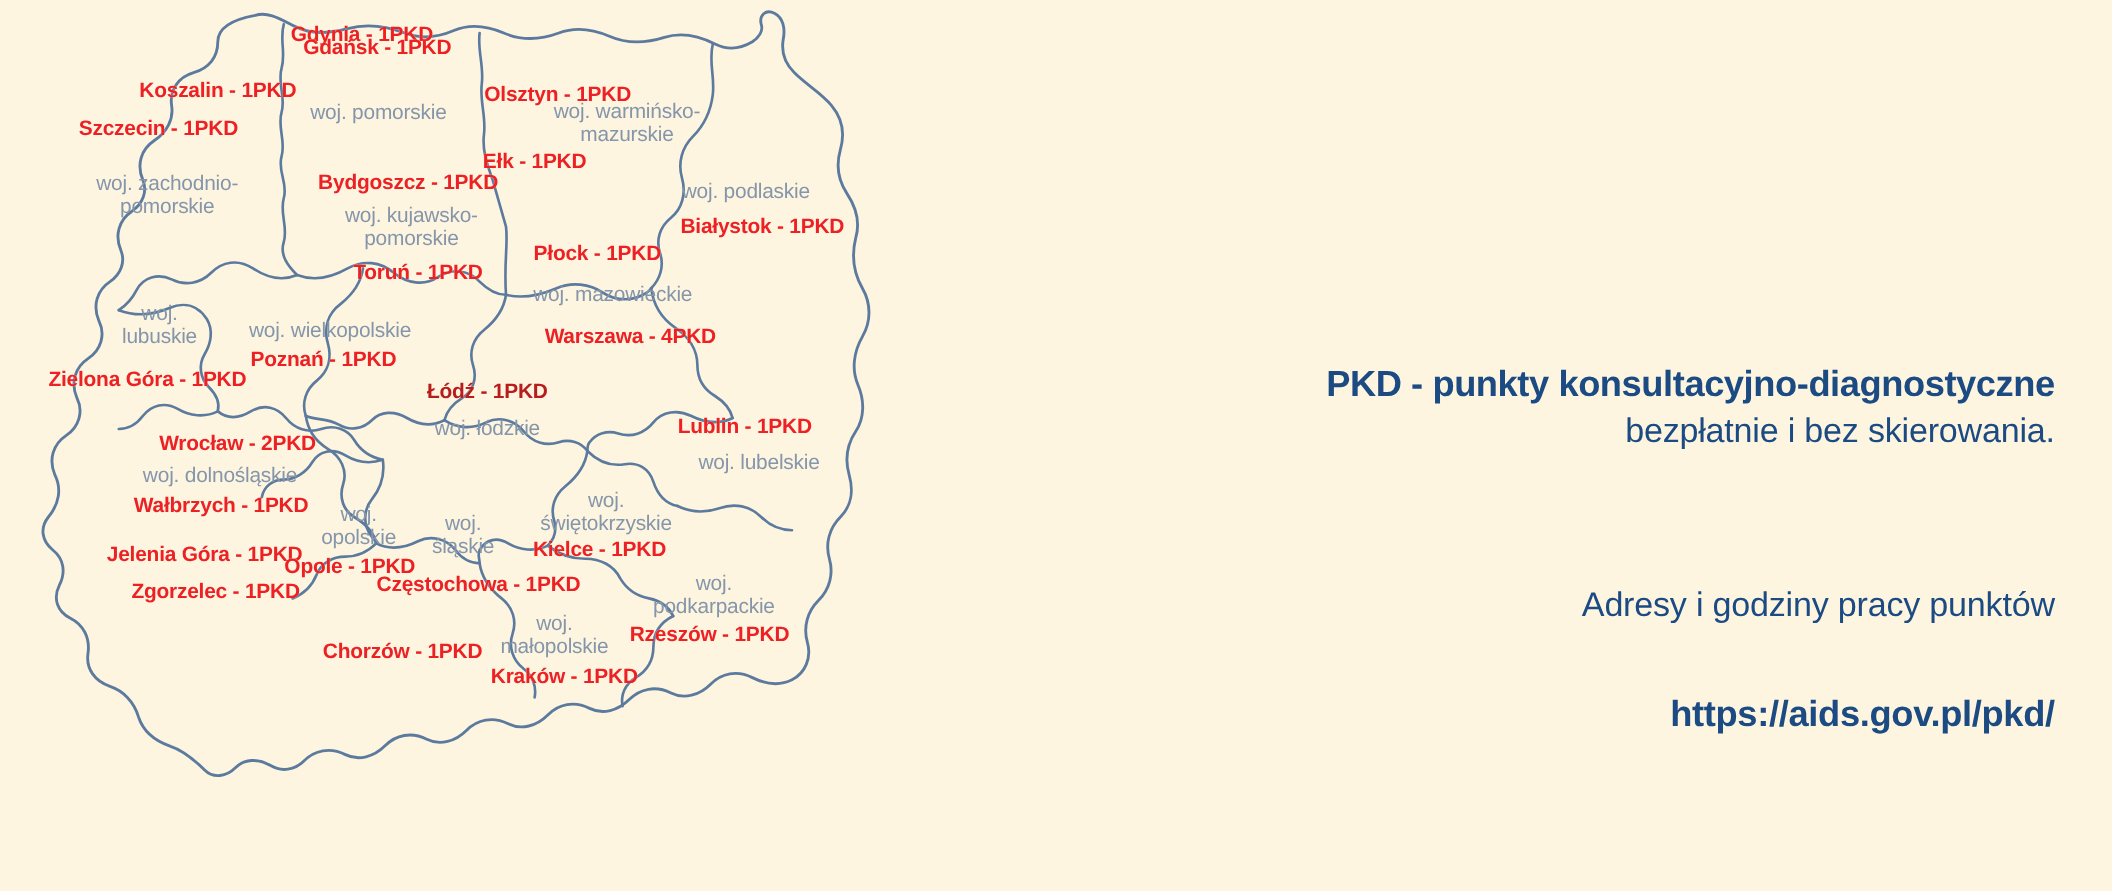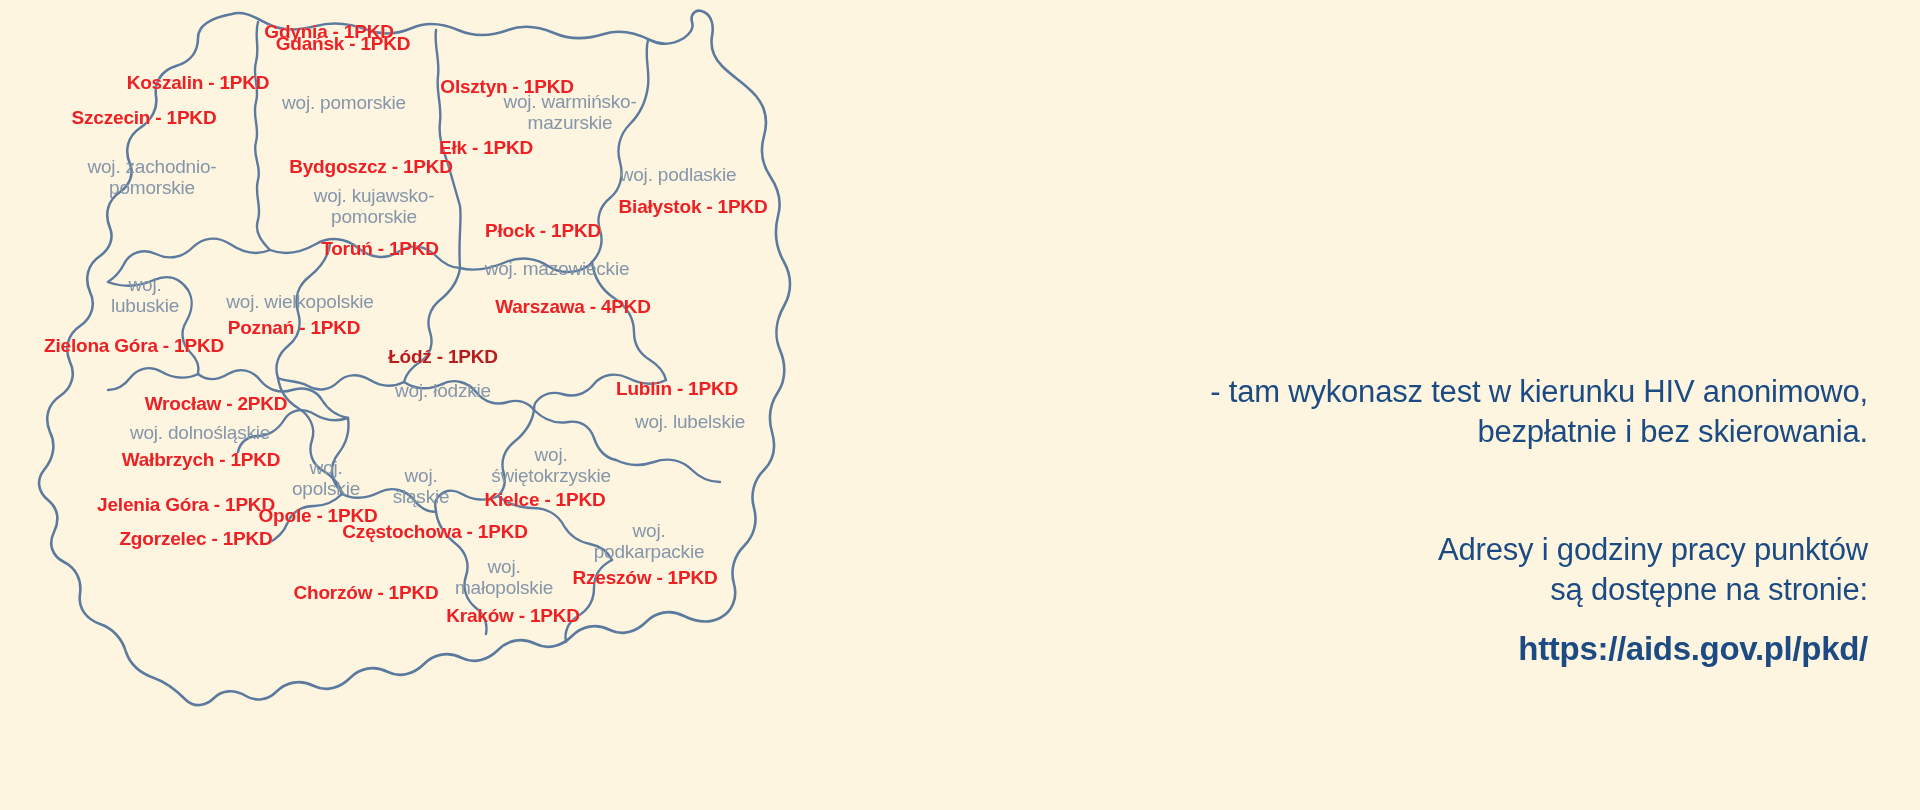--- a/index.html
+++ b/index.html
@@ -402,27 +402,26 @@
         <div class="map-label city-label" style="left: 435px; top: 532px; color: rgb(237, 32, 36);">Częstochowa - 1PKD</div>
         <div class="map-label city-label" style="left: 196px; top: 539px; color: rgb(237, 32, 36);">Zgorzelec - 1PKD</div>
         <div class="map-label city-label" style="left: 645px; top: 555px; color: rgb(237, 32, 36); margin-top: 23px;">Rzeszów - 1PKD</div>
         <div class="map-label city-label" style="left: 366px; top: 593px; color: rgb(237, 32, 36);">Chorzów - 1PKD</div>
         <div class="map-label city-label" style="left: 513px; top: 616px; color: rgb(237, 32, 36);">Kraków - 1PKD</div>
       </div>
   </div>
 
   <div id="text-panel">
 
+    <div id="headline">PKD - punkty konsultacyjno-diagnostyczne</div>
 
     <div id="subline">
-      <span>- tam wykonasz test w kierunku HIV anonimowo,</span>
       <span>bezpłatnie i bez skierowania.</span>
     </div>
 
     <div id="addr-block">
       <span>Adresy i godziny pracy punktów</span>
-      <span>są dostępne na stronie:</span>
     </div>
 
     <div id="url-line">https://aids.gov.pl/pkd/</div>
   </div>
 
 </div>
 
 </body></html>

